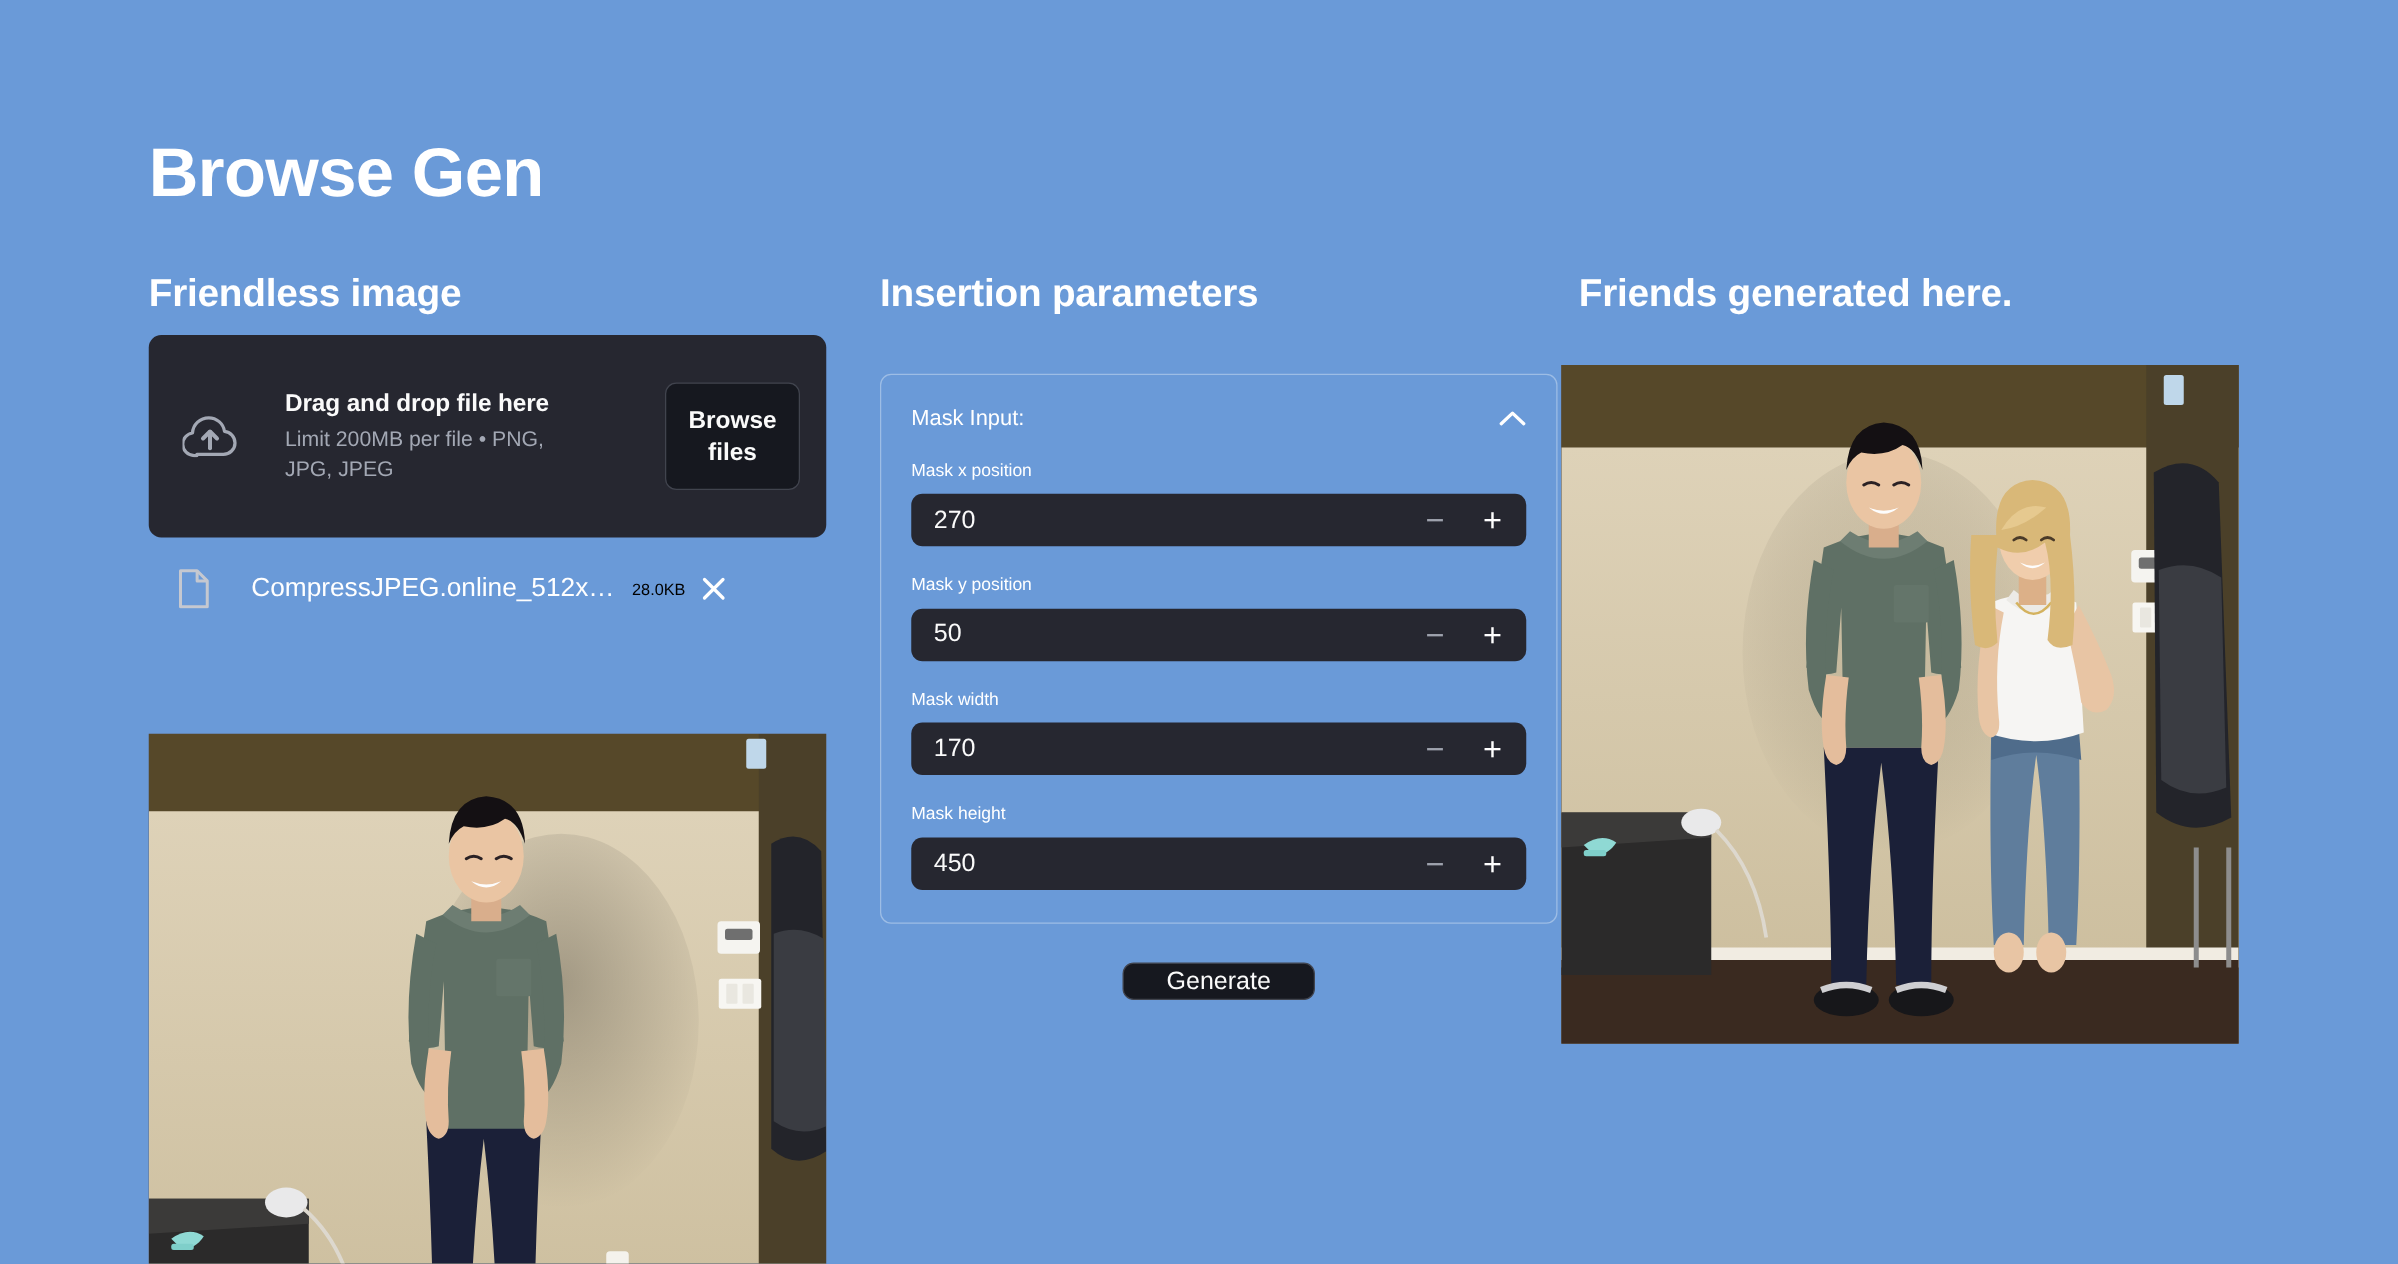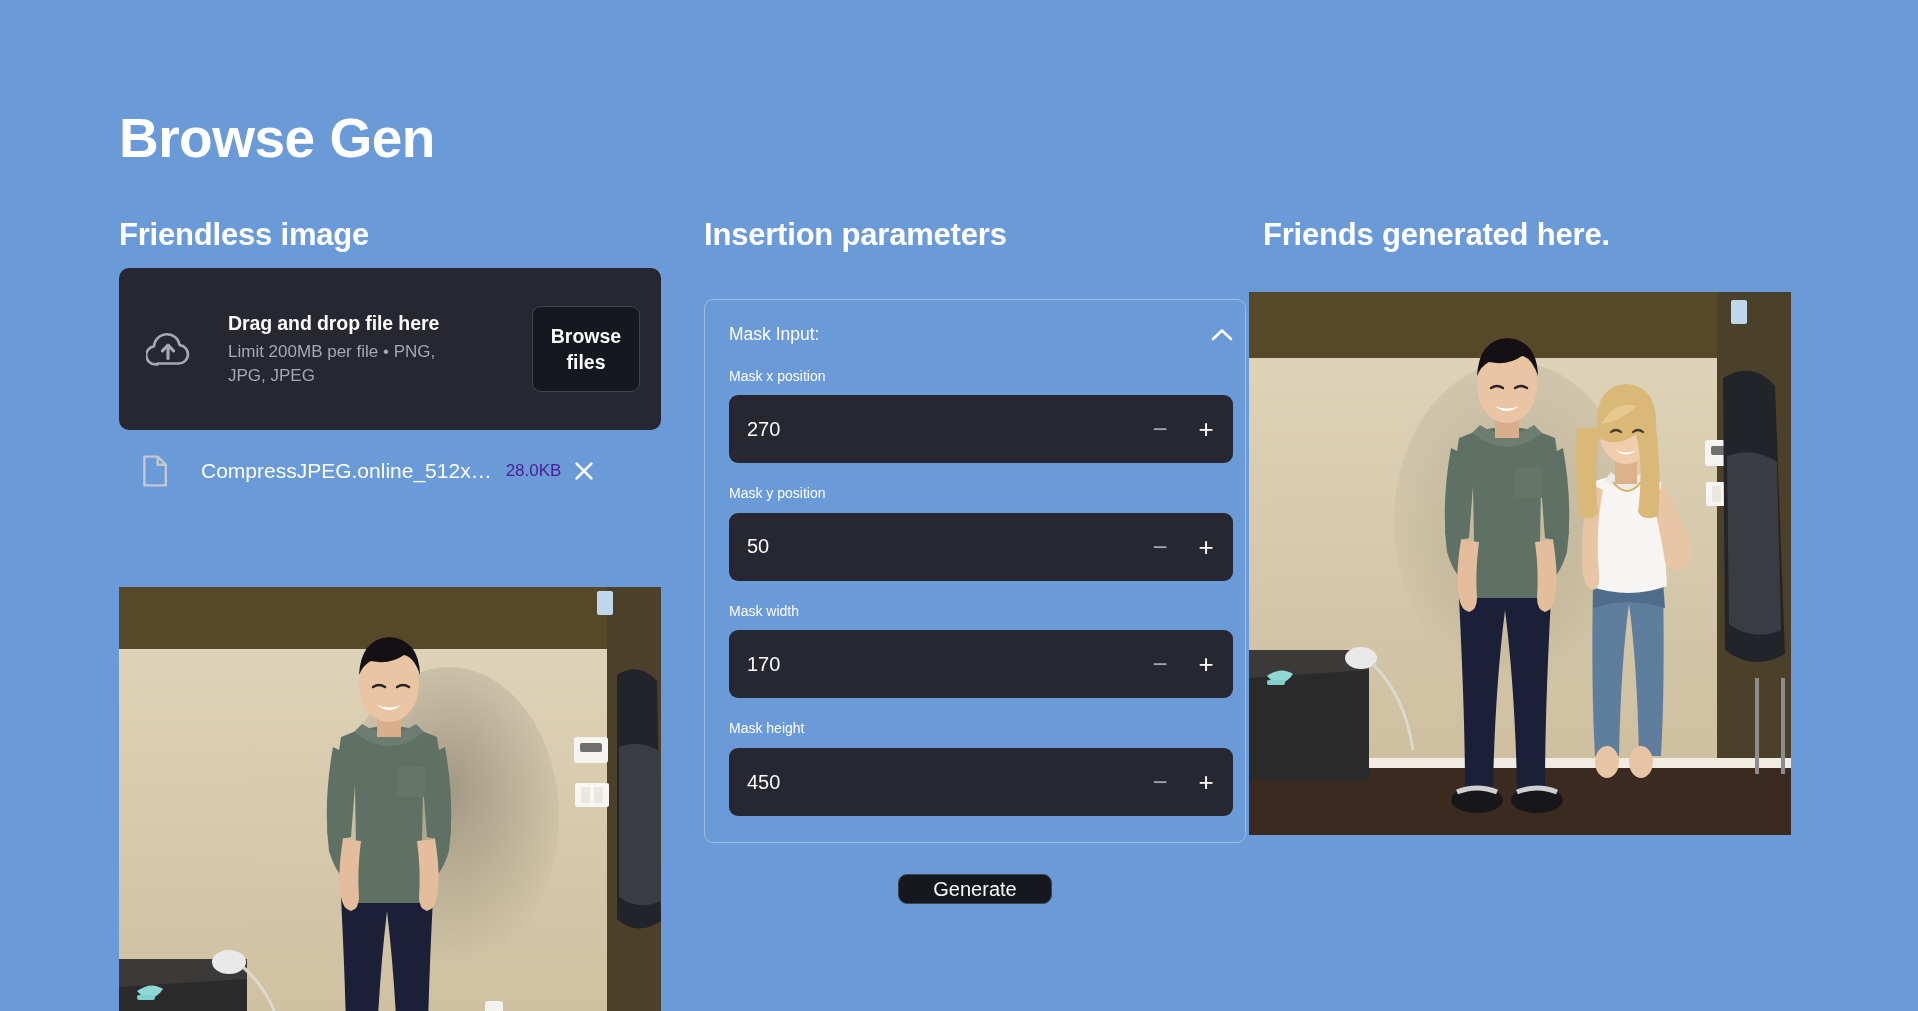--- a/index.html
+++ b/index.html
@@ -129,22 +129,22 @@
     margin-left: 24px;
     font-size: 21px;
     color: #ffffff;
     white-space: nowrap;
     overflow: hidden;
     text-overflow: ellipsis;
     max-width: 300px;
   }
   .file-size {
     margin-left: 14px;
-    font-size: 17px;
-    color: #4c1d95;
+    font-size: 13px;
+    color: #000000;
     white-space: nowrap;
     text-align: center;
   }
   .file-remove {
     margin-left: 10px;
     width: 26px;
     height: 26px;
     display: flex;
     align-items: center;
     justify-content: center;
@@ -171,21 +171,21 @@
     height: 543px;
   }
   .photo svg { display: block; }
 
   
   .params-panel {
     margin-top: 46px;
     width: 542px;
     border: 1px solid #9dbde5;
     border-radius: 9px;
-    padding: 22px 12px 26px 24px;
+    padding: 22px 24px 26px 24px;
   }
   .panel-head {
     display: flex;
     align-items: center;
     justify-content: space-between;
     cursor: pointer;
     margin-bottom: 20px;
   }
   .panel-head-label {
     font-size: 17.5px;
@@ -196,21 +196,21 @@
 
   .param-group { margin-bottom: 21px; }
   .param-group:last-child { margin-bottom: 0; }
   .param-label {
     font-size: 14px;
     color: #ffffff;
     line-height: 1.4;
     margin-bottom: 9px;
   }
   .stepper {
-    height: 68px;
+    height: 42px;
     background: #262730;
     border-radius: 9px;
     display: flex;
     align-items: center;
     padding: 0 4px 0 18px;
   }
   .stepper-value {
     flex: 1 1 auto;
     font-size: 20px;
     color: #fafafa;

